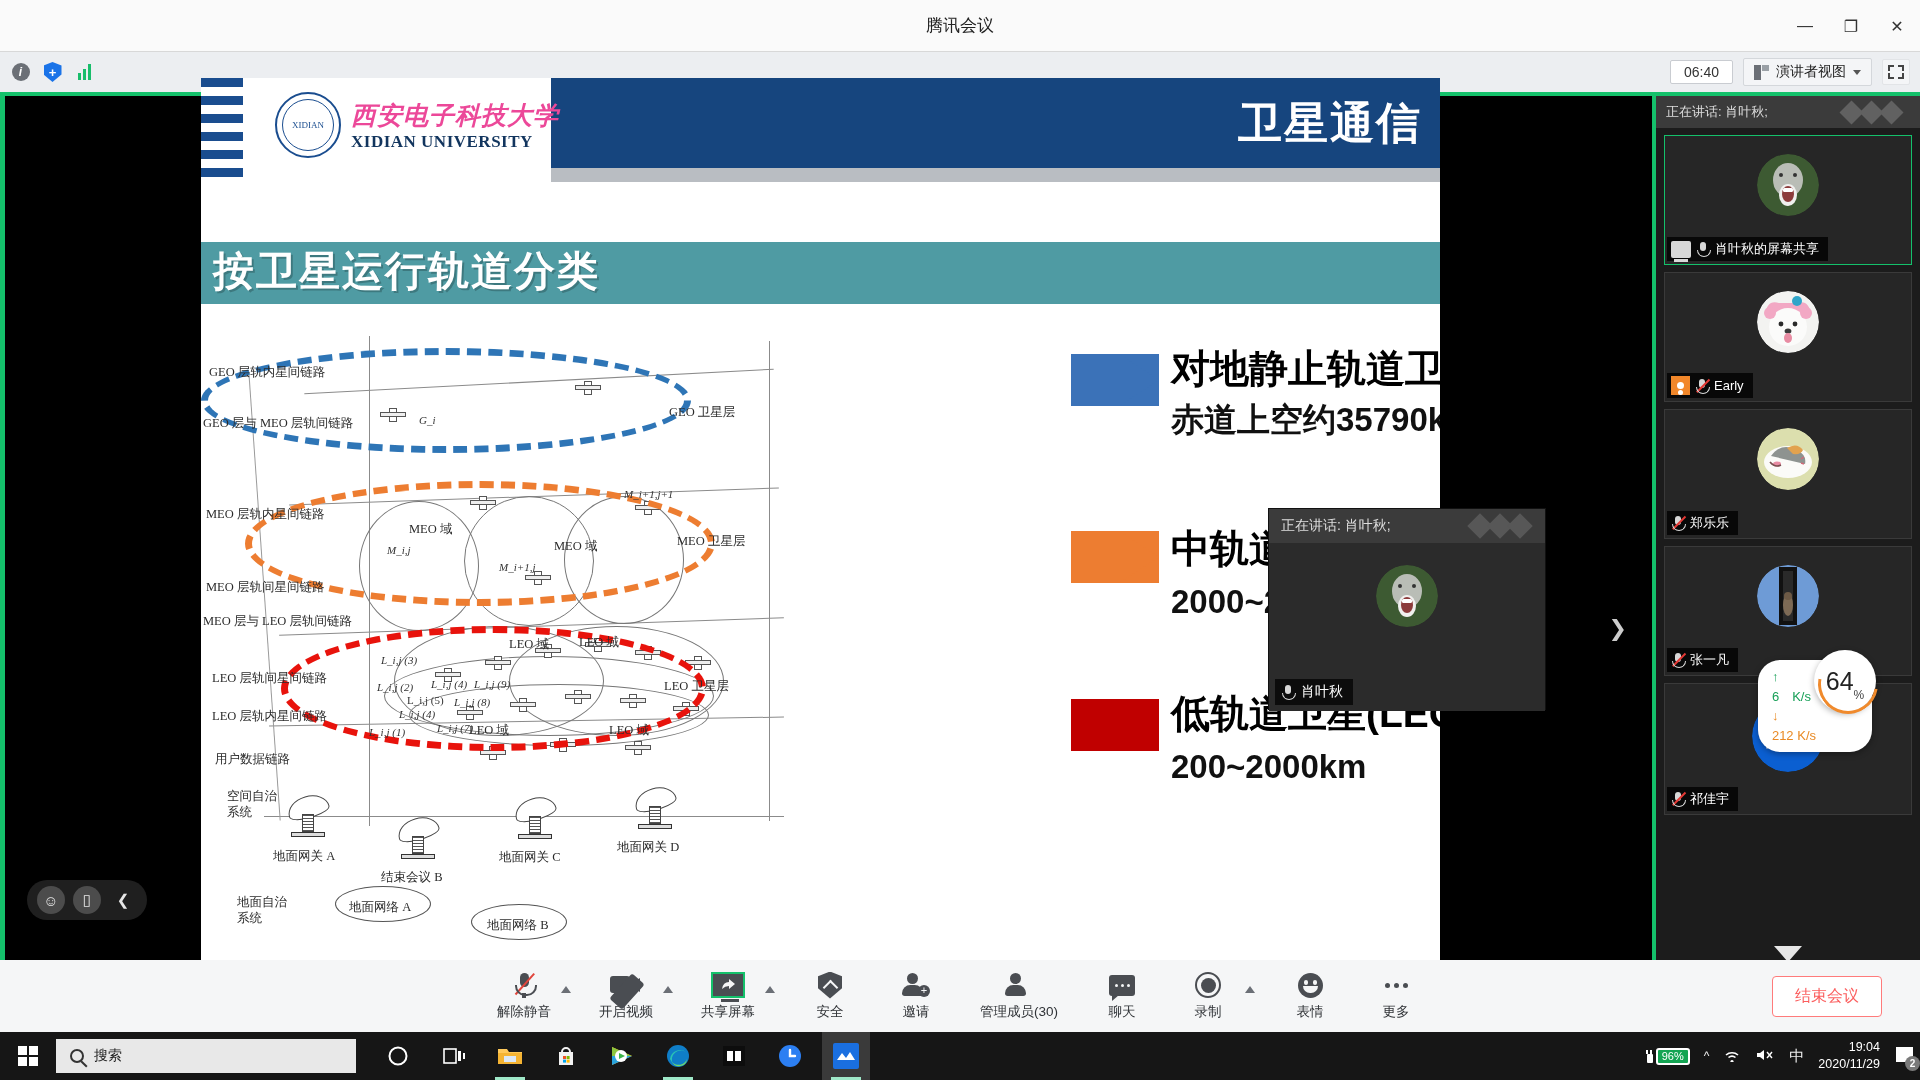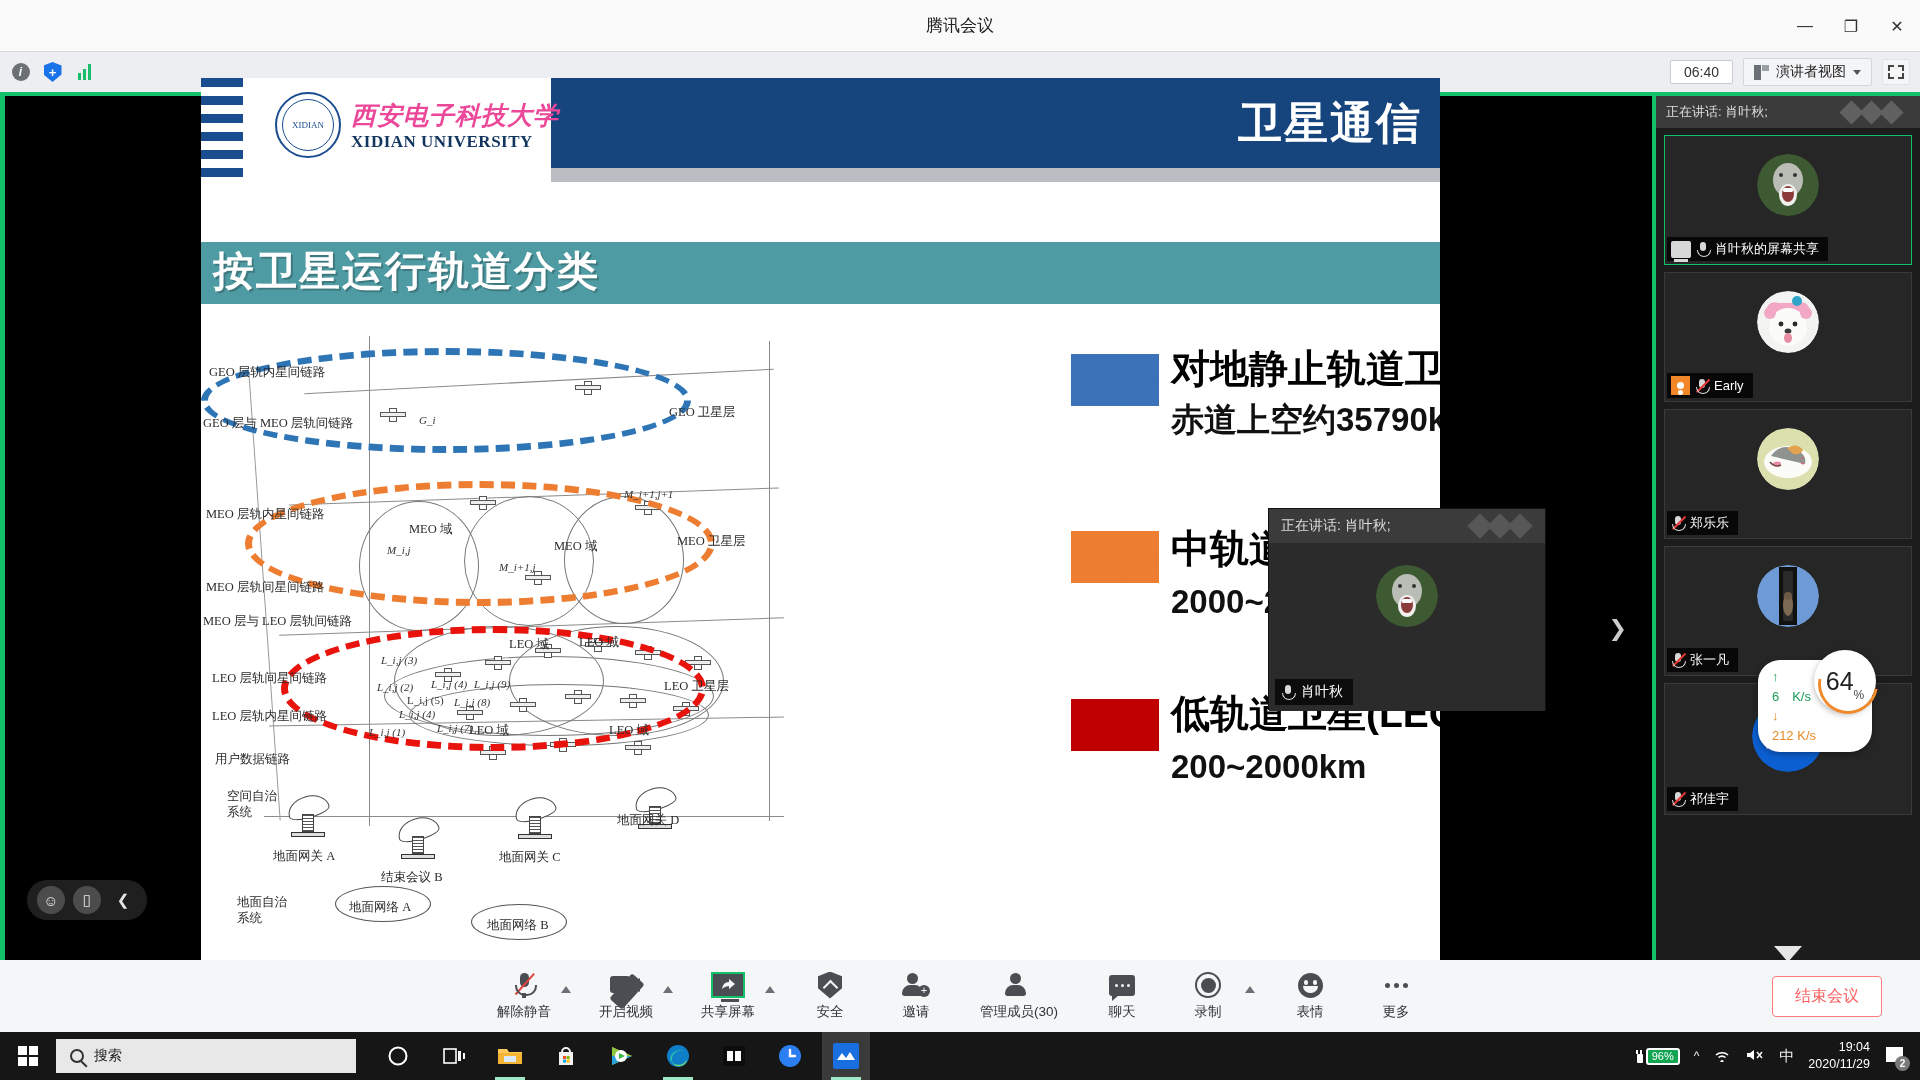--- a/index.html
+++ b/index.html
@@ -247,21 +247,21 @@
   .winlogo{ width:20px;height:20px;display:grid;grid-template-columns:1fr 1fr;grid-template-rows:1fr 1fr;gap:2px;}
   .winlogo i{background:#fff;}
   .searchbox{ width:300px;height:34px;background:#e8e8e8;display:flex;align-items:center;gap:10px;padding-left:14px;}
   .searchbox .mag{ width:14px;height:14px;border:2px solid #333;border-radius:50%;position:relative;}
   .searchbox .mag::after{content:"";position:absolute;right:-6px;bottom:-4px;width:8px;height:2px;background:#333;transform:rotate(45deg);}
   .searchbox span{ font-size:14px; color:#222;}
   .tbicons{ display:flex; align-items:center; gap:8px; margin-left:18px;}
   .tbi{ width:48px;height:48px;display:flex;align-items:center;justify-content:center;position:relative;}
   .tbi.on::after{content:"";position:absolute;bottom:0;left:9px;width:30px;height:3px;background:#9fe8c8;}
   .tbi.sel{ background:#3a3a3a;}
-  .tray{ margin-left:auto; display:flex; align-items:center; gap:14px; padding-right:14px; color:#eee; font-size:12px;}
+  .tray{ margin-left:auto; display:flex; align-items:center; gap:14px; padding-right:4px; color:#eee; font-size:12px;}
   .batt{ display:flex; align-items:center; gap:2px;}
   .battbody{ width:34px;height:17px;border:2px solid #fff;border-radius:3px;
      display:flex;align-items:center;justify-content:center;background:#13a452;color:#fff;font-size:11px;}
   .plug{ width:9px;height:13px;position:relative;}
   .plug::before{content:"";position:absolute;left:2px;top:4px;width:6px;height:9px;background:#fff;border-radius:1px;}
   .plug::after{content:"";position:absolute;left:1px;top:0;width:2px;height:4px;background:#fff;box-shadow:4px 0 0 #fff;}
   .clock{ text-align:right; line-height:1.35; font-size:12.5px; color:#fff;}
   .notif{ position:relative; width:22px;height:22px;}
   .notif i{position:absolute;left:2px;top:2px;width:17px;height:15px;background:#fff;}
   .notif b{position:absolute;right:-4px;bottom:-4px;width:15px;height:15px;border-radius:50%;background:#7a7a7a;
@@ -440,21 +440,21 @@
         </div>
       <div class="dish" style="left:425px;top:462px;">
         <div class="cup"></div>
           <div class="mast"></div>
           <div class="base"></div>
         </div>
 
       <div class="dlabel" style="left:64px;top:522px;">地面网关 A</div>
       <div class="dlabel" style="left:172px;top:543px;">结束会议 B</div>
       <div class="dlabel" style="left:290px;top:523px;">地面网关 C</div>
-      <div class="dlabel" style="left:408px;top:486px;">地面网关 D</div>
+      <div class="dlabel" style="left:408px;top:513px;">地面网关 D</div>
 
       <div class="cloud" style="left:126px;top:560px;"></div>
       <div class="cloud" style="left:262px;top:578px;"></div>
       <div class="dlabel" style="left:140px;top:573px;">地面网络 A</div>
       <div class="dlabel" style="left:278px;top:591px;">地面网络 B</div>
       <div class="dlabel" style="left:28px;top:568px;width:50px;white-space:normal;line-height:1.3;">地面自治系统</div>
     </div>
 
     <div class="rcol">
       <div class="row" style="height:138px;">

